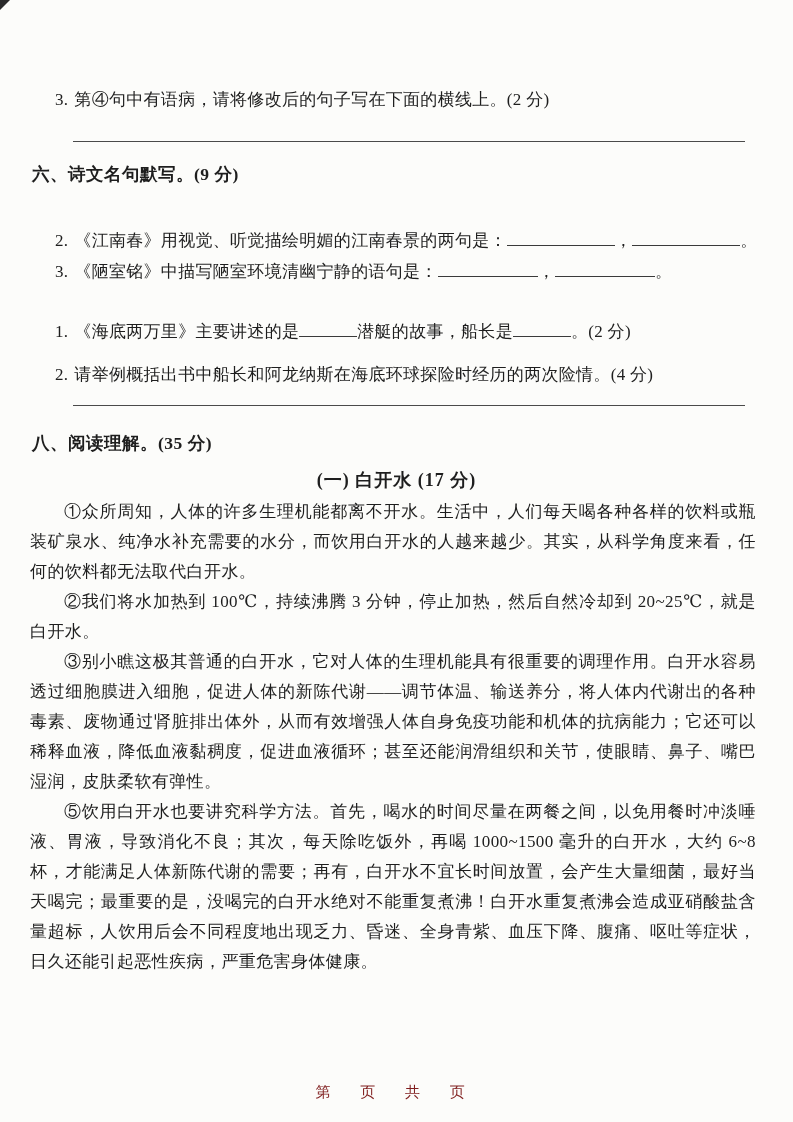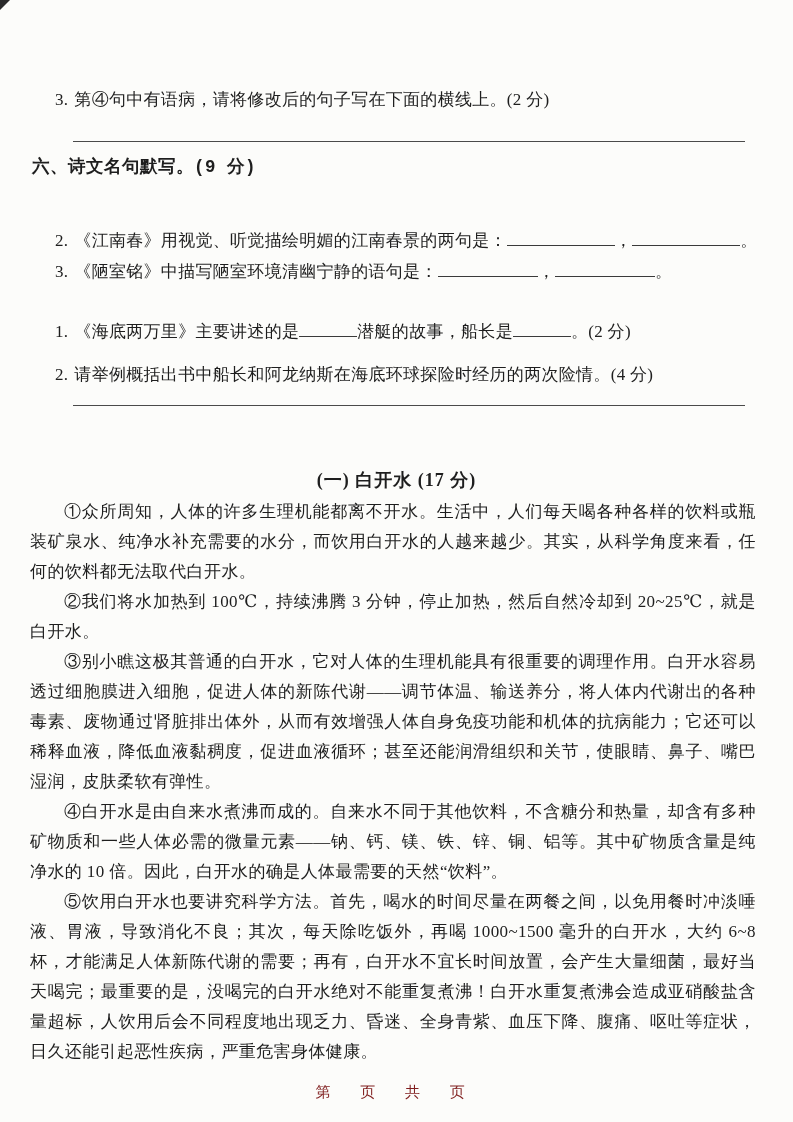--- a/index.html
+++ b/index.html
@@ -94,44 +94,46 @@
 
 <div class="page">
 
   <div class="corner-artifact"></div>
 
   <div class="q-row" style="top:88px;">
     <span class="q-num">3.</span><span>第④句中有语病，请将修改后的句子写在下面的横线上。</span><span>(2 分)</span>
   </div>
   <div class="answer-line" style="top:141px;"></div>
 
-  <div class="sec-heading" style="top:154px;font-family:Liberation Mono, monospace;">
+  <div class="sec-heading" style="top:162px;">
     <span>六、诗文名句默写。</span><span>(9 分)</span>
   </div>
   <div class="q-row" style="top:229px;">
     <span class="q-num">2.</span><span>《江南春》用视觉、听觉描绘明媚的江南春景的两句是：</span><span class="blank w108"></span><span>，</span><span class="blank w108"></span><span>。</span>
   </div>
   <div class="q-row" style="top:260px;">
     <span class="q-num">3.</span><span>《陋室铭》中描写陋室环境清幽宁静的语句是：</span><span class="blank w100"></span><span>，</span><span class="blank w100"></span><span>。</span>
   </div>
 
   <div class="q-row" style="top:320px;">
     <span class="q-num">1.</span><span>《海底两万里》主要讲述的是</span><span class="blank w58"></span><span>潜艇的故事，船长是</span><span class="blank w58"></span><span>。</span><span>(2 分)</span>
   </div>
   <div class="q-row" style="top:363px;">
     <span class="q-num">2.</span><span>请举例概括出书中船长和阿龙纳斯在海底环球探险时经历的两次险情。</span><span>(4 分)</span>
   </div>
   <div class="answer-line" style="top:405px;"></div>
 
+  <div class="sec-heading" style="top:431px;">
+    <span>八、阅读理解。</span><span>(35 分)</span>
+  </div>
 
   <div class="reading-title" style="top:468px;">(一) 白开水 (17 分)</div>
 
   <div class="reading-body" style="top:497px;">
     <p>①众所周知，人体的许多生理机能都离不开水。生活中，人们每天喝各种各样的饮料或瓶装矿泉水、纯净水补充需要的水分，而饮用白开水的人越来越少。其实，从科学角度来看，任何的饮料都无法取代白开水。</p>
     <p>②我们将水加热到 100℃，持续沸腾 3 分钟，停止加热，然后自然冷却到 20~25℃，就是白开水。</p>
     <p>③别小瞧这极其普通的白开水，它对人体的生理机能具有很重要的调理作用。白开水容易透过细胞膜进入细胞，促进人体的新陈代谢——调节体温、输送养分，将人体内代谢出的各种毒素、废物通过肾脏排出体外，从而有效增强人体自身免疫功能和机体的抗病能力；它还可以稀释血液，降低血液黏稠度，促进血液循环；甚至还能润滑组织和关节，使眼睛、鼻子、嘴巴湿润，皮肤柔软有弹性。</p>
-    <p>④白开水是由自来水煮沸而成的。自来水不同于其他饮料，不含糖分和热量，却含有多种矿物质和一些人体必需的微量元素——钠、钙、镁、铁、锌、铜、铝等。其中矿物质含量是纯净水的 10 倍。因此，白开水的确是人体最需要的天然“饮料”。</p>
     <p>⑤饮用白开水也要讲究科学方法。首先，喝水的时间尽量在两餐之间，以免用餐时冲淡唾液、胃液，导致消化不良；其次，每天除吃饭外，再喝 1000~1500 毫升的白开水，大约 6~8 杯，才能满足人体新陈代谢的需要；再有，白开水不宜长时间放置，会产生大量细菌，最好当天喝完；最重要的是，没喝完的白开水绝对不能重复煮沸！白开水重复煮沸会造成亚硝酸盐含量超标，人饮用后会不同程度地出现乏力、昏迷、全身青紫、血压下降、腹痛、呕吐等症状，日久还能引起恶性疾病，严重危害身体健康。</p>
   </div>
 
   <div class="page-footer">第 页 共 页</div>
 
 </div>
 
 </body></html>

